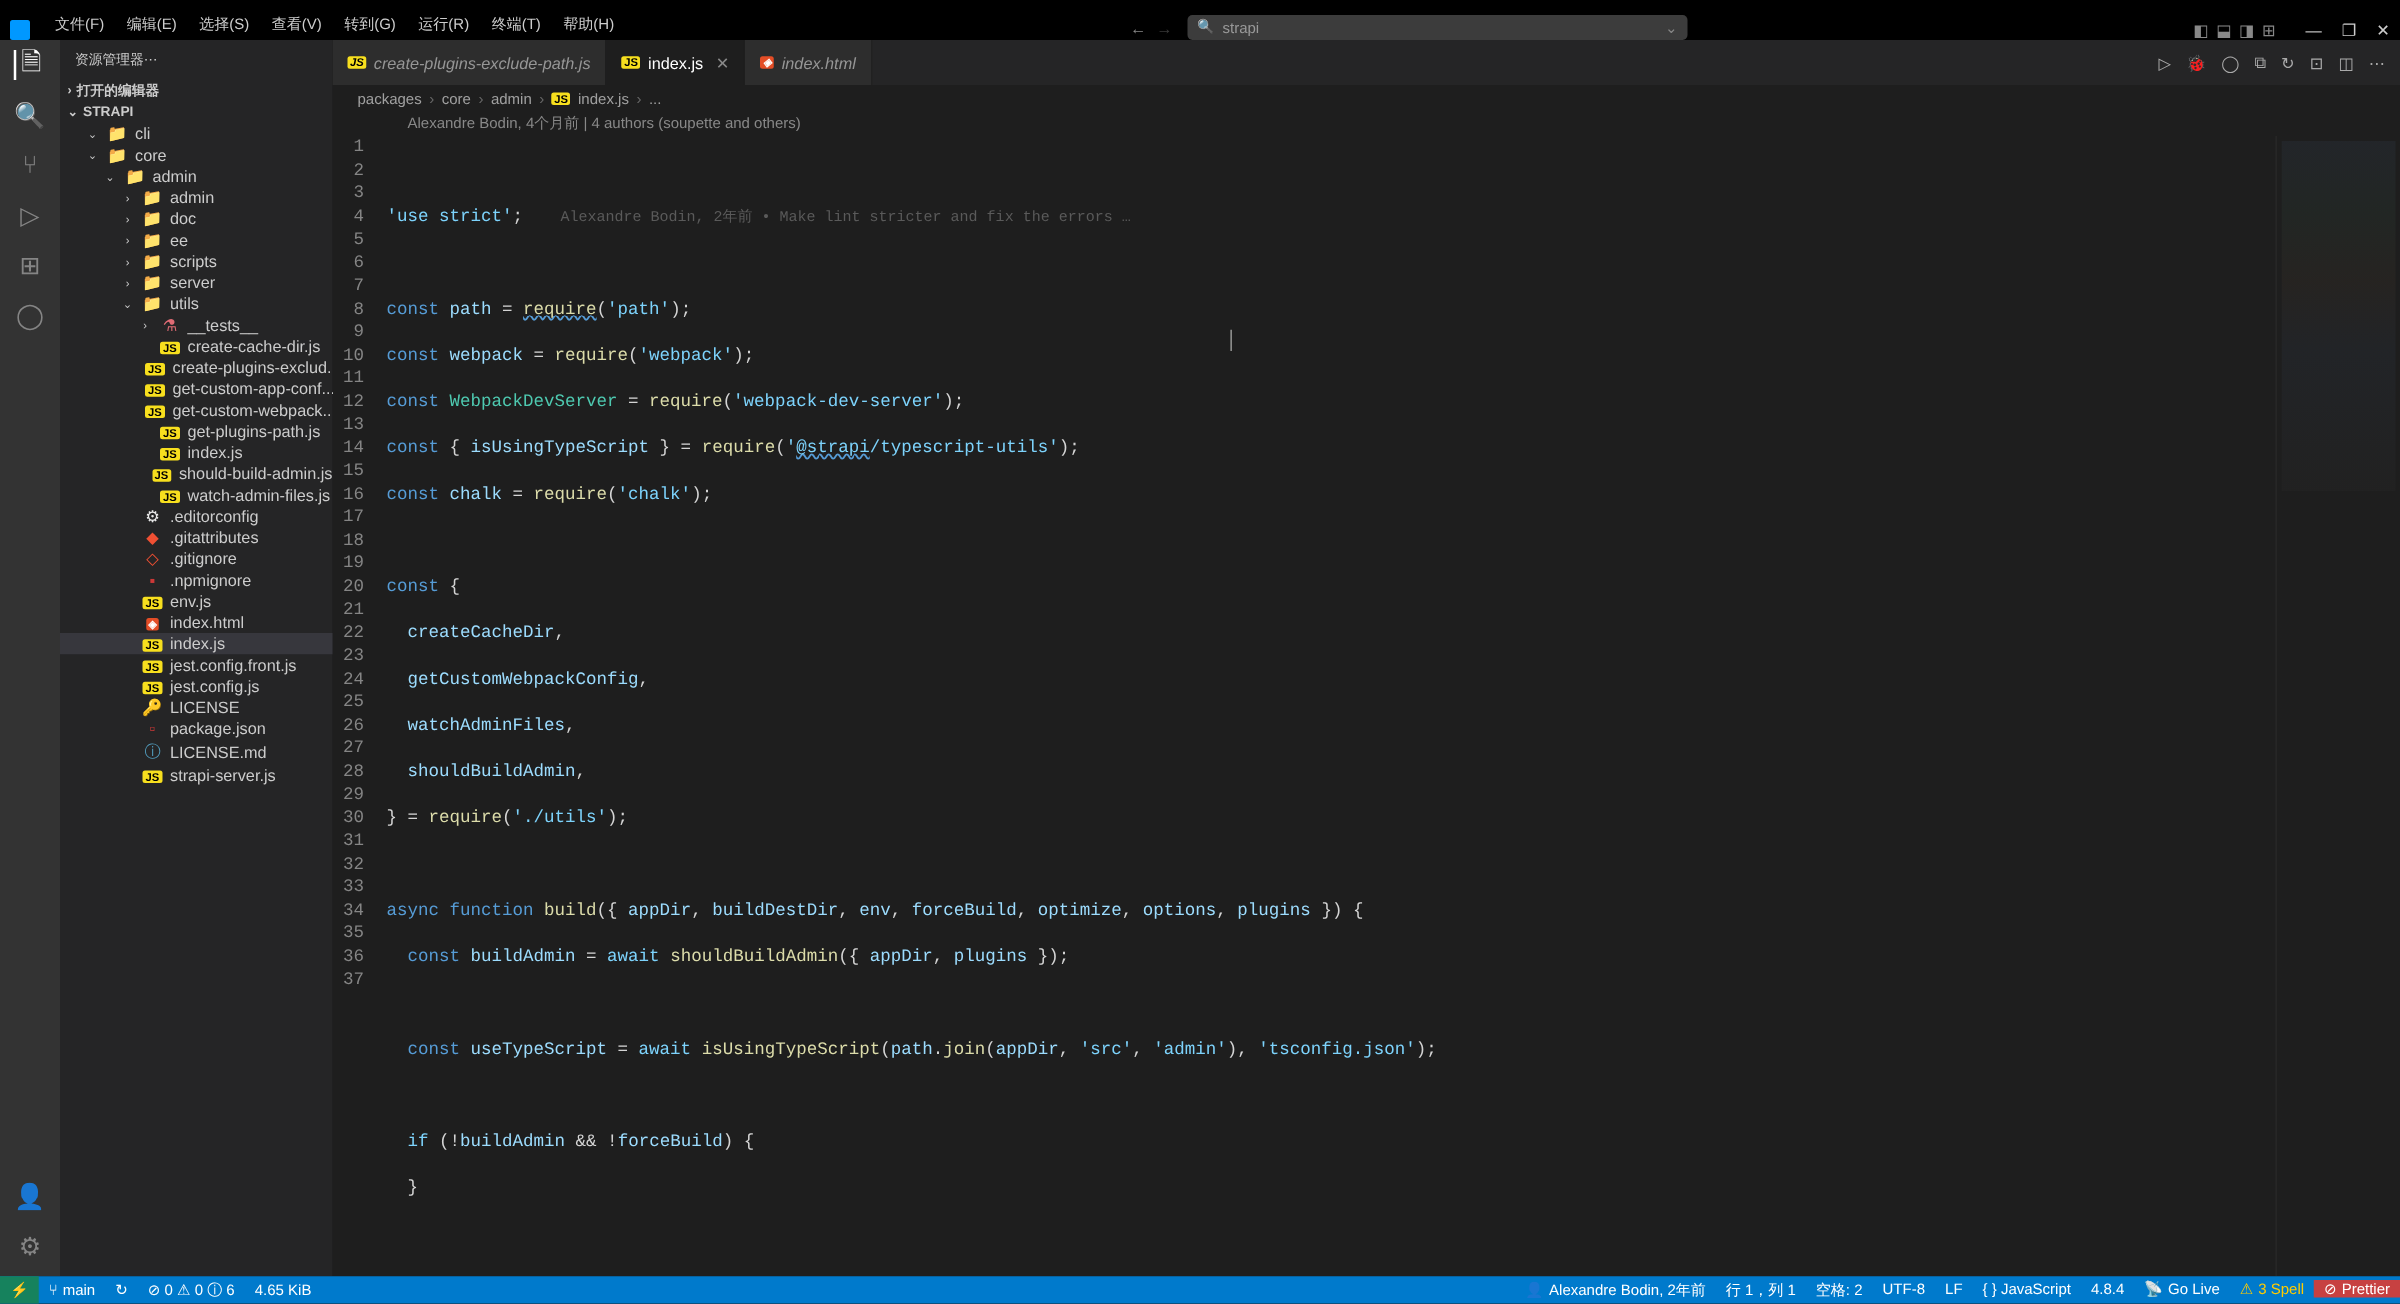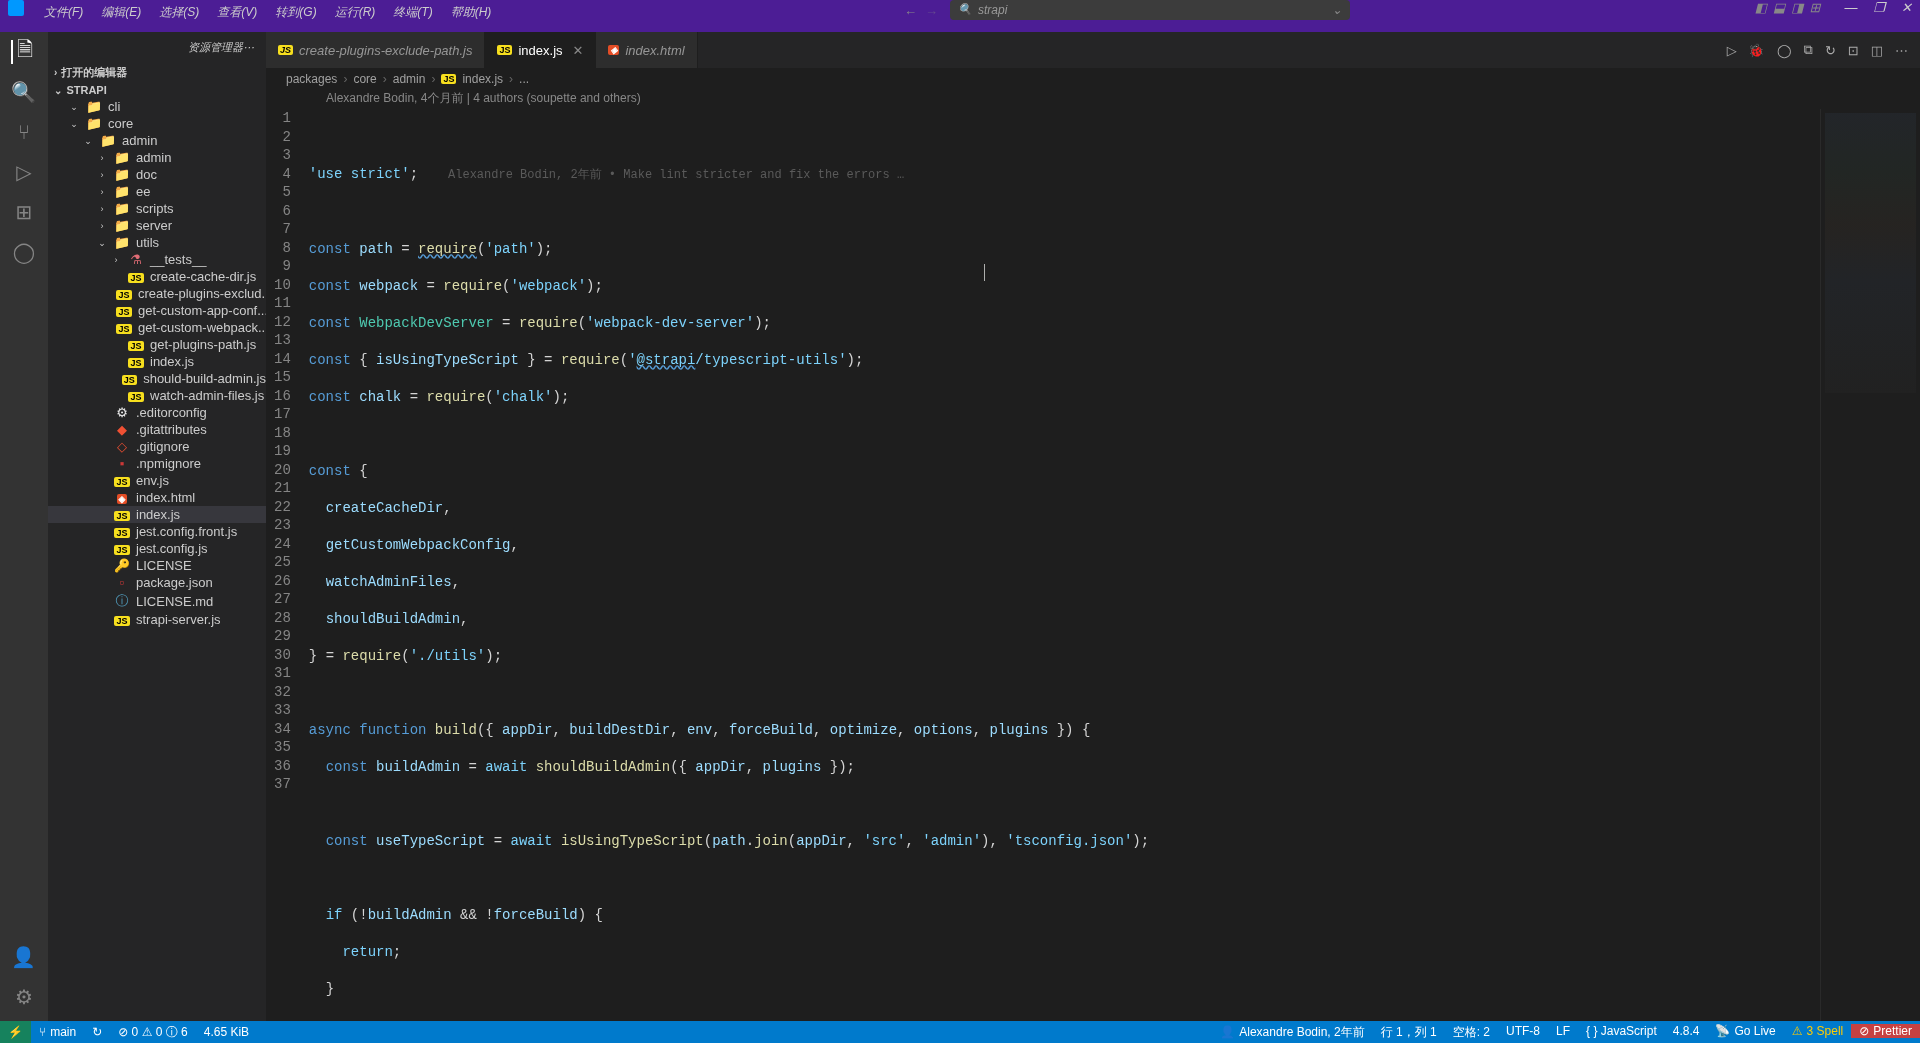--- a/index.html
+++ b/index.html
@@ -1,34 +1,34 @@
 <!DOCTYPE html>
 <html><head>
 <meta charset="utf-8">
 <style>
 * { margin: 0; padding: 0; box-sizing: border-box; }
 body { font-family: "Segoe UI", Arial, sans-serif; font-size: 13px; background: #1e1e1e; color: #cccccc; overflow: hidden; height: 100vh; display: flex; flex-direction: column; }
-.titlebar { height: 32px; background: #4c1d95; display: flex; align-items: flex-start; padding: 0 8px; gap: 4px; font-style: italic; }
+.titlebar { height: 32px; background: #000000; display: flex; align-items: flex-end; padding: 0 8px; gap: 4px; }
 .vscode-icon { width: 16px; height: 16px; background: #0098ff; border-radius: 2px; display: inline-block; }
 .menu { display: flex; gap: 2px; margin-left: 8px; }
 .menu-item { padding: 4px 8px; cursor: pointer; font-size: 12px; }
 .title-center { flex: 1; display: flex; justify-content: center; align-items: center; gap: 12px; }
 .nav-arrows { display: flex; gap: 8px; color: #888; }
 .search-box { background: #3c3c3c; border-radius: 4px; padding: 3px 40px 3px 28px; width: 400px; position: relative; color: #999; font-size: 12px; }
 .search-box::before { content: "🔍"; position: absolute; left: 8px; font-size: 11px; }
 .title-right { display: flex; gap: 8px; align-items: center; }
 .win-controls { display: flex; gap: 16px; margin-left: 16px; color: #ccc; }
 .layout-icons { display: flex; gap: 6px; color: #888; }
 .main { flex: 1; display: flex; overflow: hidden; }
 .activitybar { width: 48px; background: #333333; display: flex; flex-direction: column; align-items: center; padding-top: 8px; gap: 16px; }
 .activity-icon { width: 24px; height: 24px; display: flex; align-items: center; justify-content: center; color: #858585; cursor: pointer; font-size: 20px; }
 .activity-icon.active { color: #fff; border-left: 2px solid #fff; margin-left: -2px; padding-left: 2px; }
 .activity-bottom { margin-top: auto; margin-bottom: 12px; display: flex; flex-direction: column; gap: 16px; align-items: center; }
 .sidebar { width: 218px; background: #252526; display: flex; flex-direction: column; overflow: hidden; }
-.sidebar-header { padding: 8px 12px; font-size: 11px; text-transform: uppercase; display: flex; justify-content: flex-end; align-items: center; font-style: italic; }
+.sidebar-header { padding: 8px 12px; font-size: 11px; text-transform: uppercase; display: flex; justify-content: flex-start; align-items: center; }
 .section-header { padding: 2px 6px; font-size: 11px; font-weight: bold; display: flex; align-items: center; gap: 4px; cursor: pointer; }
 .section-header .chev { font-size: 10px; }
 .tree { flex: 1; overflow-y: auto; font-size: 13px; }
 .tree-item { display: flex; align-items: center; gap: 6px; padding: 1px 0; cursor: pointer; white-space: nowrap; }
 .tree-item.selected { background: #37373d; }
 .tree-item .chev { width: 12px; text-align: center; font-size: 9px; color: #ccc; }
 .file-icon { width: 16px; text-align: center; flex-shrink: 0; }
 .editor-area { flex: 1; display: flex; flex-direction: column; background: #1e1e1e; overflow: hidden; }
 .tabs { height: 36px; background: #252526; display: flex; align-items: stretch; }
 .tab { display: flex; align-items: center; gap: 6px; padding: 0 12px; background: #2d2d2d; border-right: 1px solid #1e1e1e; font-size: 13px; cursor: pointer; font-style: italic; color: #969696; }
@@ -388,21 +388,20 @@
 <div>  <span class="var">watchAdminFiles</span><span class="pun">,</span></div>
 <div>  <span class="var">shouldBuildAdmin</span><span class="pun">,</span></div>
 <div><span class="pun">}</span> <span class="pun">=</span> <span class="fn">require</span><span class="pun">(</span><span class="str">'./utils'</span><span class="pun">);</span></div>
 <div> </div>
 <div><span class="kw">async</span> <span class="kw">function</span> <span class="fn">build</span><span class="pun">({</span> <span class="var">appDir</span><span class="pun">,</span> <span class="var">buildDestDir</span><span class="pun">,</span> <span class="var">env</span><span class="pun">,</span> <span class="var">forceBuild</span><span class="pun">,</span> <span class="var">optimize</span><span class="pun">,</span> <span class="var">options</span><span class="pun">,</span> <span class="var">plugins</span> <span class="pun">}) {</span></div>
 <div>  <span class="kw">const</span> <span class="var">buildAdmin</span> <span class="pun">=</span> <span class="kw2">await</span> <span class="fn">shouldBuildAdmin</span><span class="pun">({</span> <span class="var">appDir</span><span class="pun">,</span> <span class="var">plugins</span> <span class="pun">});</span></div>
 <div> </div>
 <div>  <span class="kw">const</span> <span class="var">useTypeScript</span> <span class="pun">=</span> <span class="kw2">await</span> <span class="fn">isUsingTypeScript</span><span class="pun">(</span><span class="var">path</span><span class="pun">.</span><span class="fn">join</span><span class="pun">(</span><span class="var">appDir</span><span class="pun">,</span> <span class="str">'src'</span><span class="pun">,</span> <span class="str">'admin'</span><span class="pun">),</span> <span class="str">'tsconfig.json'</span><span class="pun">);</span></div>
 <div> </div>
 <div>  <span class="kw2">if</span> <span class="pun">(!</span><span class="var">buildAdmin</span> <span class="pun">&amp;&amp;</span> <span class="pun">!</span><span class="var">forceBuild</span><span class="pun">) {</span></div>
-<div>    <span class="kw2">return</span><span class="pun">;</span></div>
 <div>  <span class="pun">}</span></div>
 
 
 
 
 
 
 
 
 

